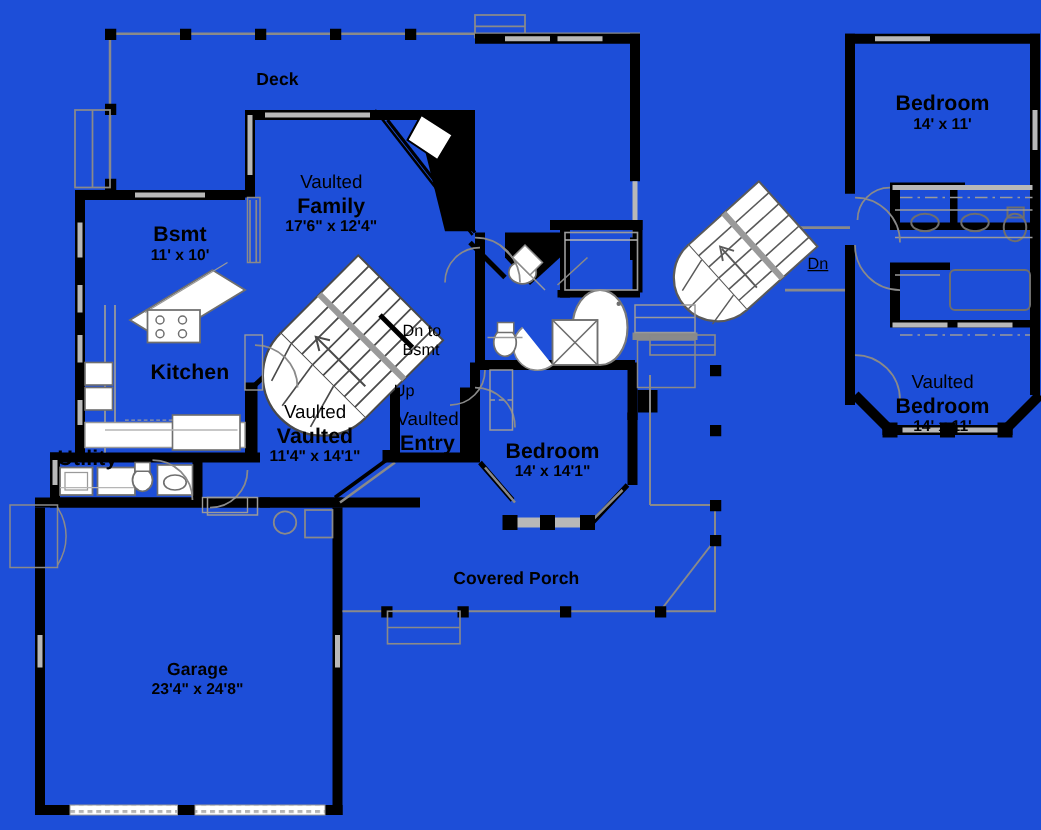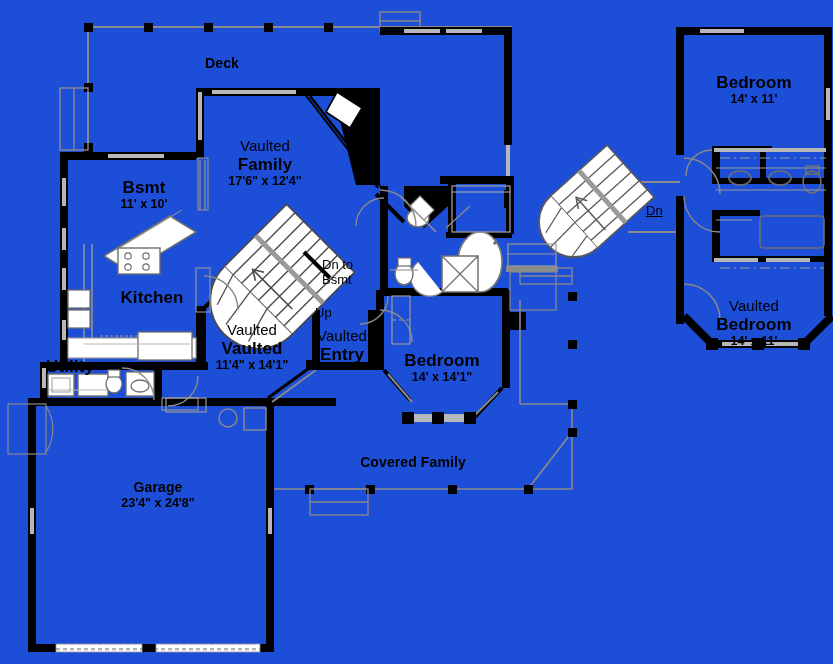--- a/index.html
+++ b/index.html
@@ -424,24 +424,24 @@
 <div class="rm-label ctr" style="left:442px;top:351px;">
   <div class="rm-name">Bedroom</div>
   <div class="rm-dim">14' x 14'1"</div>
 </div>
 
 <div class="rm-label ctr" style="left:70px;top:357px;">
   <div class="rm-name">Utility</div>
 </div>
 
 <div class="rm-label ctr" style="left:413px;top:455px;">
-  <div class="rm-name-lg">Covered Family</div>
-</div>
-
-<div class="rm-label ctr" style="left:158px;top:480px;text-align:center;">
+  <div class="rm-name-lg">Covered Porch</div>
+</div>
+
+<div class="rm-label ctr" style="left:158px;top:528px;text-align:center;">
   <div class="rm-name-lg">Garage</div>
   <div class="rm-dim">23'4" x 24'8"</div>
 </div>
 
 <div class="rm-label ctr" style="left:754px;top:298px;">
   <div class="rm-pre">Vaulted</div>
   <div class="rm-name">Bedroom</div>
   <div class="rm-dim">14' x 11'</div>
 </div>
 

